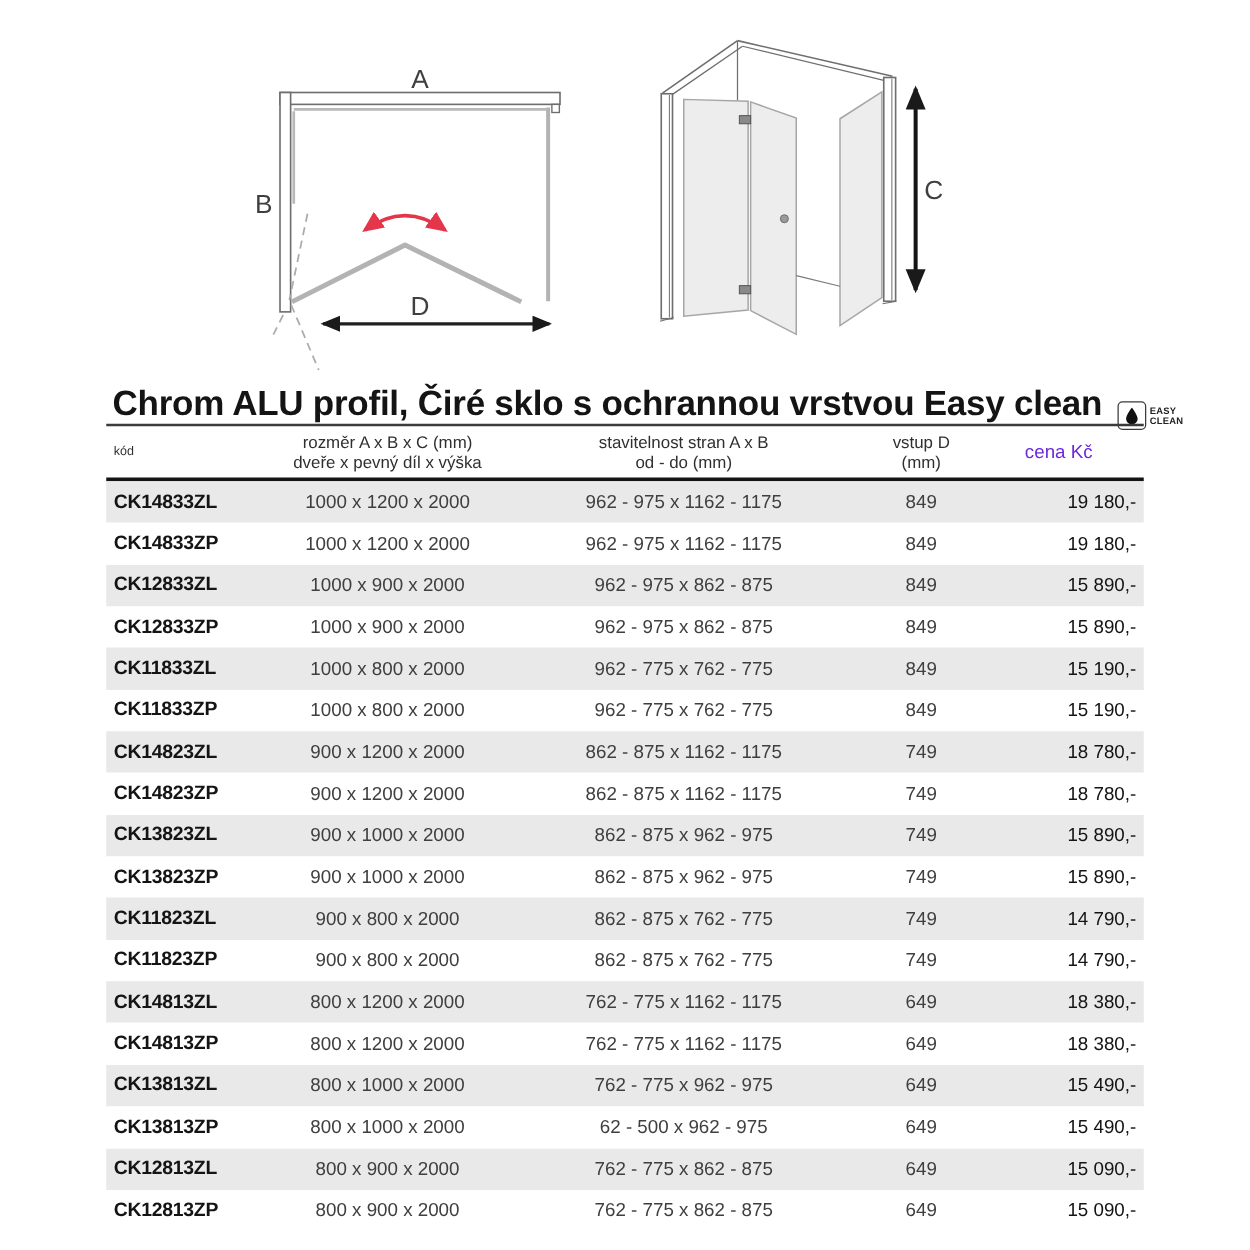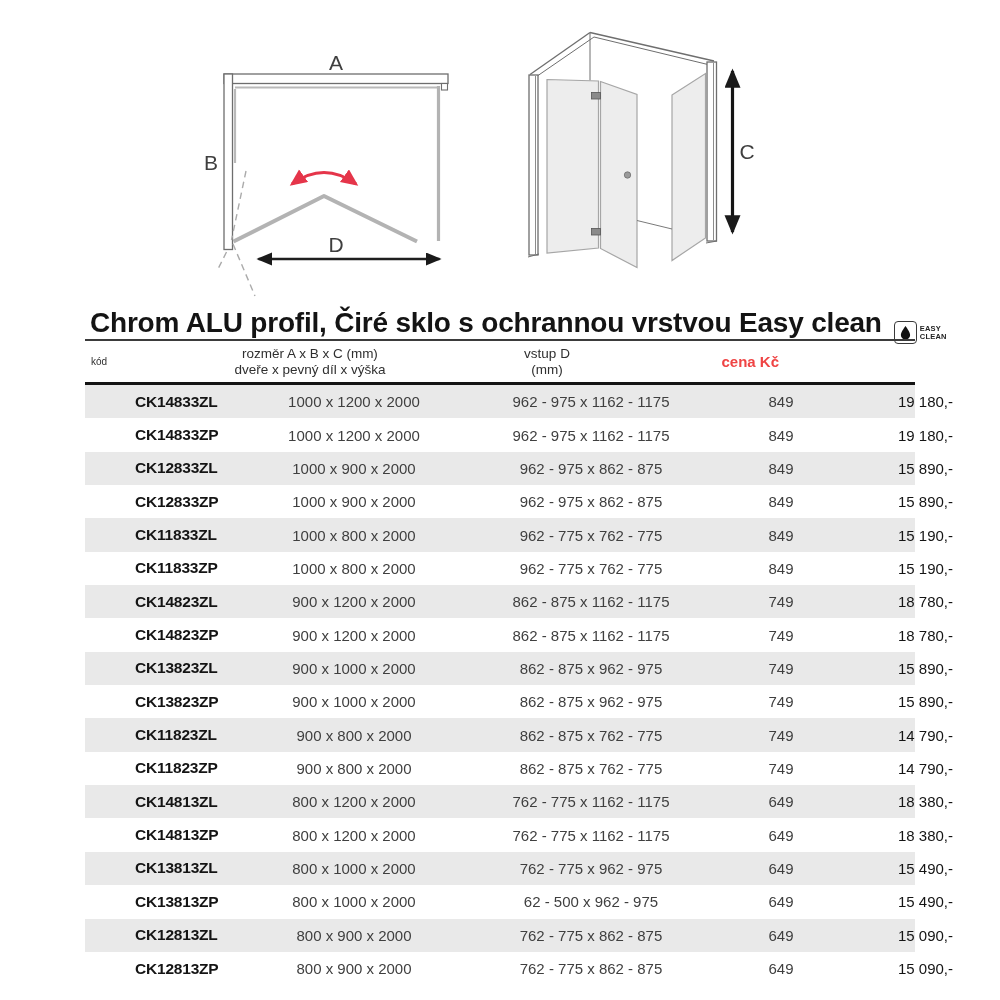--- a/index.html
+++ b/index.html
@@ -21,25 +21,25 @@
   
   #spec-table{position:absolute;left:85px;top:339px;width:830px;}
   .thead{
     display:grid;grid-template-columns:130px 190px 284px 96px 130px;
     align-items:center;height:41px;
     border-top:2px solid #3b3b3b;border-bottom:3px solid #141414;
     font-size:13.5px;color:#2f2f2f;line-height:15.5px;
   }
   .th{text-align:center;}
   .th.kod{text-align:left;padding-left:6px;font-size:10px;}
-  .th.cena{text-align:right;padding-right:6px;font-weight:bold;font-size:15px;color:#ef4444;}
+  .th.cena{text-align:center;padding-right:6px;font-weight:normal;font-size:15px;color:#6d28d9;}
   .tbody{width:830px;}
   .trow{
     display:grid;grid-template-columns:130px 190px 284px 96px 130px;
-    height:33.35px;align-items:center;font-size:15px;color:#3f3f3f;white-space:nowrap;padding-left:44px;
+    height:33.35px;align-items:center;font-size:15px;color:#3f3f3f;white-space:nowrap;
   }
   .trow:nth-child(odd){background:#e9e9e9;}
   .td{text-align:center;}
   .td.cell-kod{text-align:left;padding-left:6px;font-weight:bold;font-size:15.5px;color:#141414;letter-spacing:-0.2px;}
   .td.cell-cena{text-align:right;padding-right:6px;font-weight:normal;color:#141414;}
 </style>
 </head>
 <body>
 
 <div id="page">
@@ -129,20 +129,24 @@
   </div>
 
   <div id="spec-table">
     <div class="thead">
       <div class="th kod">kód</div>
       <div class="th">
         <div>rozměr A x B x C (mm)</div>
         <div>dveře x pevný díl x výška</div>
       </div>
       <div class="th">
+        <div>stavitelnost stran A x B</div>
+        <div>od - do (mm)</div>
+      </div>
+      <div class="th">
         <div>vstup D</div>
         <div>(mm)</div>
       </div>
       <div class="th cena">cena Kč</div>
     </div>
     <div class="tbody">
         <div class="trow">
           <div class="td cell-kod">CK14833ZL</div>
           <div class="td cell-rozmer">1000 x 1200 x 2000</div>
           <div class="td cell-stavitelnost">962 - 975 x 1162 - 1175</div>

